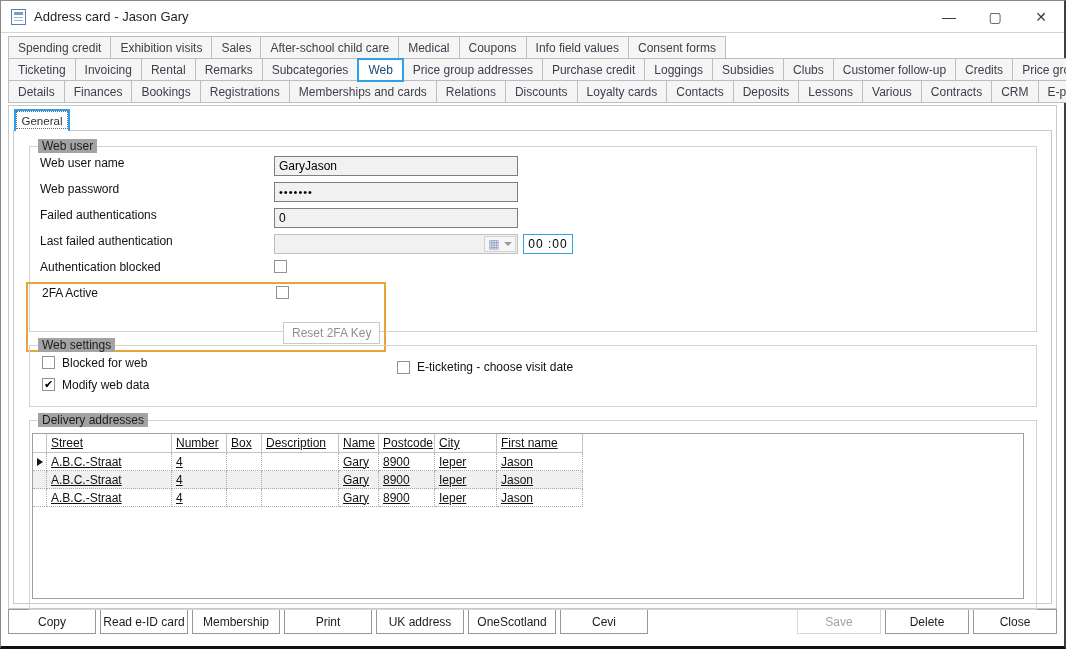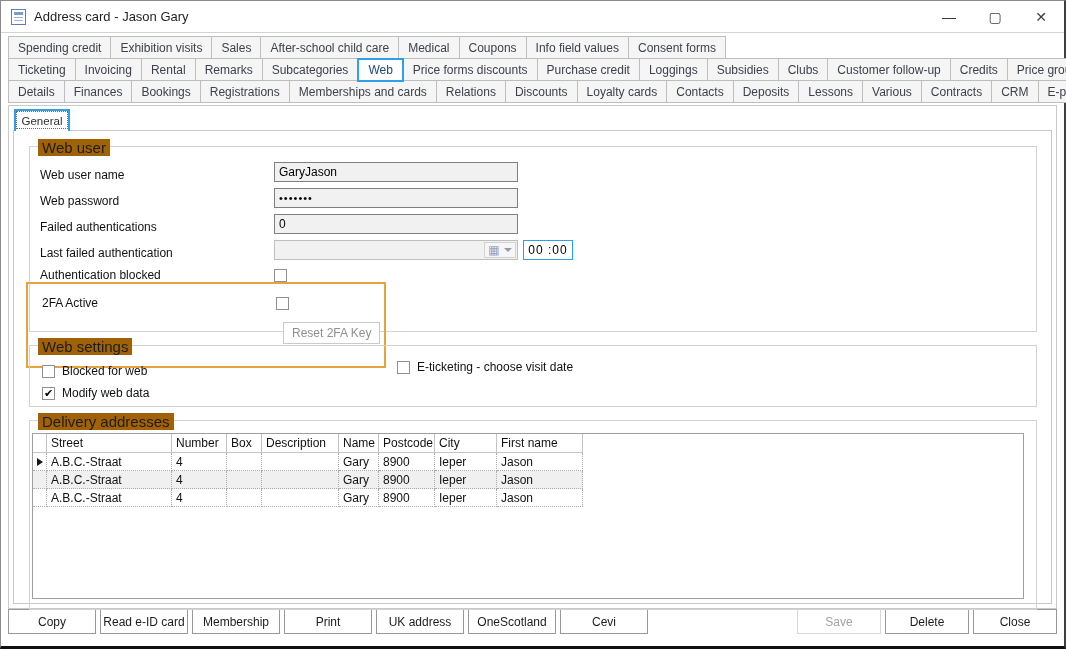--- a/index.html
+++ b/index.html
@@ -29,45 +29,45 @@
   .tab + .tab { margin-left:-1px; }
   .tab.active { background:#fff; border:2px solid #2da0e8; color:#1e4976; position:relative; z-index:2; height:24px; margin-bottom:-1px; }
   
   .outer-page { flex:1; margin:2px 7px 0 7px; border:1px solid #c9c9c9; padding:3px 4px 4px 4px; display:flex; flex-direction:column; min-height:0; }
   .gentab { width:56px; height:22px; border:2px solid #2da0e8; border-bottom:none; background:#fff;
             font-size:11.5px; color:#2f2f38; display:flex; align-items:center; justify-content:center;
             outline:1px dotted #6b6b6b; outline-offset:-3px; position:relative; z-index:2; margin-left:1px; margin-bottom:-1px; }
   .inner-page { flex:1; border:1px solid #c9c9c9; padding:15px 14px 0 15px; min-height:0; }
   
   .group { position:relative; border:1px solid #d2d2d2; }
-  .group-legend { position:absolute; top:-8px; left:8px; background:#a16207; padding:0 4px; font-size:15px; color:#1c1c1c; }
+  .group-legend { position:absolute; top:-8px; left:8px; background:#a3a3a3; padding:0 4px; font-size:12px; color:#1c1c1c; }
   .g-webuser { height:186px; padding-top:9px; }
   .g-websettings { height:62px; margin-top:13px; padding-top:10px; }
   .g-delivery { height:190px; margin-top:13px; }
   
-  .frow { display:flex; align-items:flex-end; min-height:26px; padding-left:10px; }
+  .frow { display:flex; align-items:flex-start; min-height:26px; padding-left:10px; }
   .flabel { width:234px; font-size:12px; color:#111; }
   .tinput { width:244px; height:20px; background:#f1f1f1; border:1px solid #7f7f7f; font-size:12px; padding:0 4px; display:flex; align-items:center; color:#000; overflow:hidden; }
   .pwd { letter-spacing:1px; font-size:11px; }
   .datebox { width:244px; height:20px; background:#f1f1f1; border:1px solid #bfbfbf; position:relative; }
   .calbtn { position:absolute; right:1px; top:1px; bottom:1px; width:32px; background:#f6f6f6; border:1px solid #d2d2d2; display:flex; align-items:center; justify-content:center; gap:4px; }
   .calglyph { font-size:12px; color:#8f9dc0; line-height:1; }
   .ddarrow { width:0; height:0; border-left:4px solid transparent; border-right:4px solid transparent; border-top:4px solid #9a9a9a; }
   .timebox { margin-left:5px; width:50px; height:20px; border:1px solid #2da0e8; background:#fff; display:flex; align-items:center; justify-content:center; font-size:12px; letter-spacing:1px; color:#000; }
   .checkbox { width:13px; height:13px; border:1px solid #919191; background:#fff; display:inline-flex; align-items:center; justify-content:center; flex:0 0 13px; }
   .checkbox.checked:after { content:"✔"; font-size:11px; color:#000; line-height:1; }
   .cbrow { height:22px; min-height:22px; }
-  .tfa-box { border:2px solid #e8a33d; margin-left:-4px; padding:2px 0 22px 6px; width:360px; }
+  .tfa-box { border:2px solid #e8a33d; margin-left:-4px; padding:2px 0 6px 6px; width:360px; }
   .tfa-box .frow { padding-left:8px; min-height:24px; }
   .reset-btn { margin-left:249px; margin-top:12px; height:22px; padding:0 8px; font-size:12px; border:1px solid #c9c9c9; background:#fff; color:#8f8f8f; display:inline-flex; align-items:center; }
   .ws-right { position:absolute; left:367px; top:10px; height:22px; display:flex; align-items:center; }
   .cblabel { font-size:12px; color:#111; margin-left:7px; }
   
   .grid { margin:12px 0 0 2px; width:992px; height:166px; border:1px solid #9f9f9f; background:#fff; font-size:12px; color:#111; overflow:hidden; }
-  .grow { display:flex; height:18px; width:550px; }
+  .grow { display:flex; height:18px; width:550px;text-decoration:underline; }
   .ghead { height:19px; }
   .gc { padding:0 4px; display:flex; align-items:center; overflow:hidden; white-space:nowrap; }
   .ghead .gc { border-right:1px solid #c4c4c4; border-bottom:1px solid #c4c4c4; }
   .gdata .gc { border-right:1px dotted #ababab; border-bottom:1px dotted #ababab; }
   .gdata.alt .gc { background:#f0f0f0; }
   .c-sel { width:14px; padding:0; justify-content:center; }
   .c0{width:125px}.c1{width:55px}.c2{width:35px}.c3{width:77px}.c4{width:40px}.c5{width:56px}.c6{width:62px}.c7{width:86px}
   .selarrow { width:0; height:0; border-left:6px solid #141414; border-top:4px solid transparent; border-bottom:4px solid transparent; }
   
   .footer { flex:0 0 37px; display:flex; align-items:flex-start; padding:0 7px; gap:4px; }
@@ -102,21 +102,21 @@
       <div class="tab">Info field values</div>
       <div class="tab">Consent forms</div>
     </div>
     <div class="tabrow">
       <div class="tab">Ticketing</div>
       <div class="tab">Invoicing</div>
       <div class="tab">Rental</div>
       <div class="tab">Remarks</div>
       <div class="tab">Subcategories</div>
       <div class="tab active">Web</div>
-      <div class="tab">Price forms discounts</div>
+      <div class="tab">Price group addresses</div>
       <div class="tab">Purchase credit</div>
       <div class="tab">Loggings</div>
       <div class="tab">Subsidies</div>
       <div class="tab">Clubs</div>
       <div class="tab">Customer follow-up</div>
       <div class="tab">Credits</div>
       <div class="tab">Price groups</div>
 
     </div>
     <div class="tabrow">

